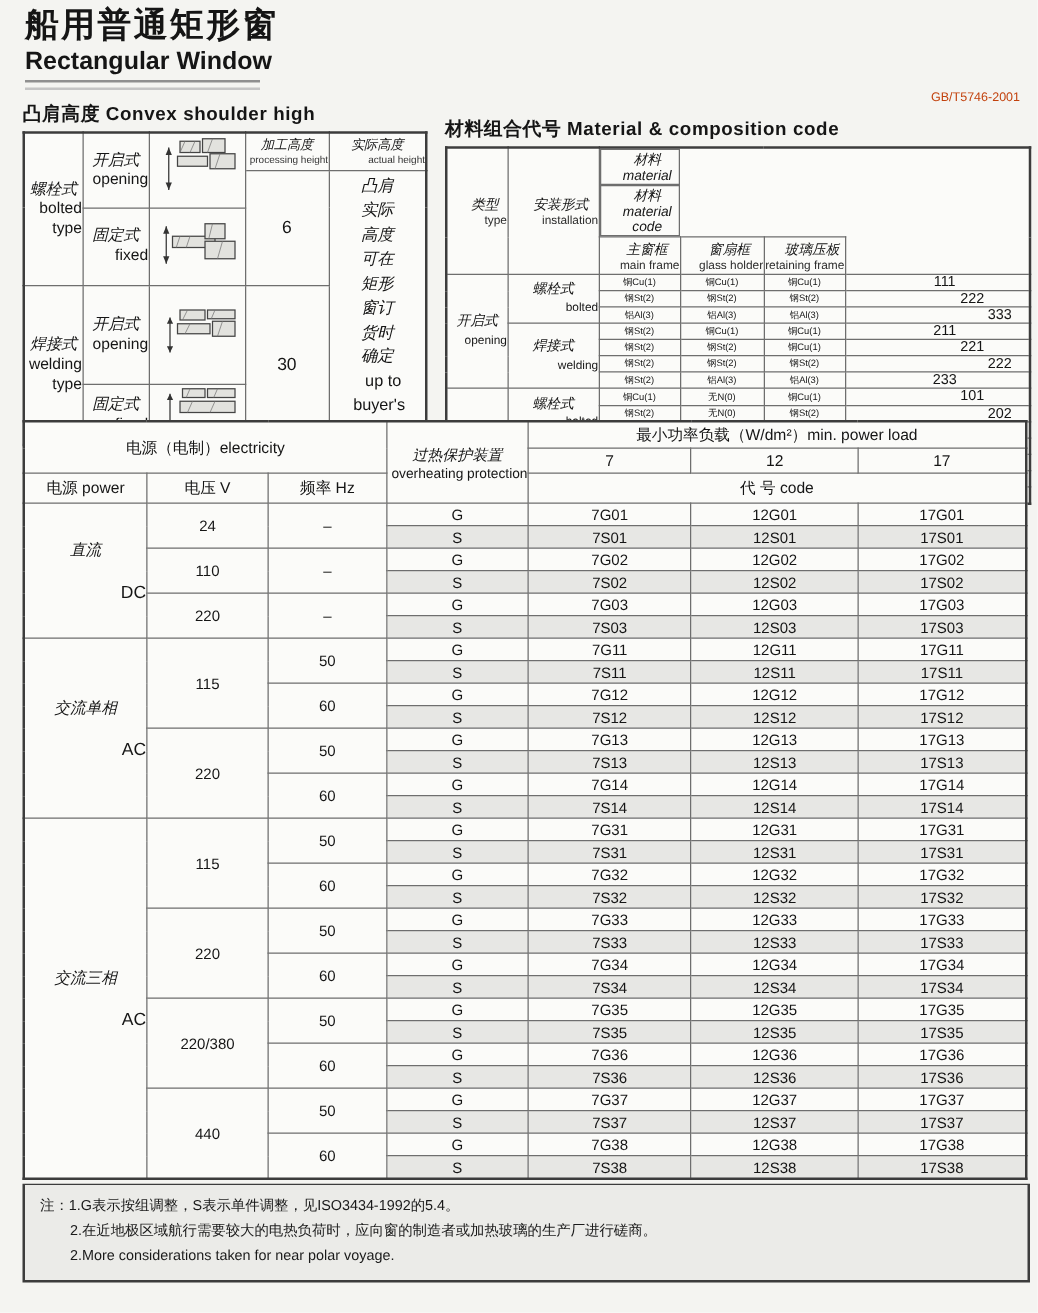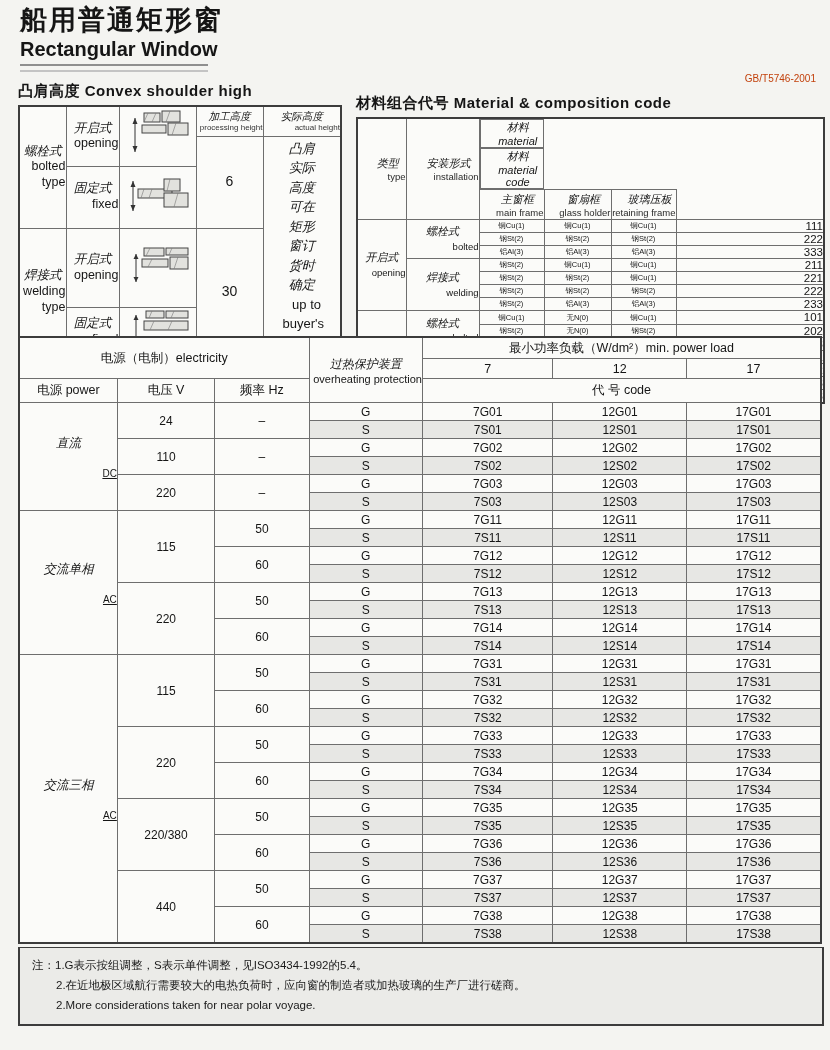--- a/index.html
+++ b/index.html
@@ -44,38 +44,38 @@
 
   
   .material-section{position:absolute;left:356px;top:94px;width:470px;}
   .material-table{width:468px;}
   .material-table th{font-weight:normal;}
   .material-table thead .zh{font-size:11px;padding-left:12px;}
   .material-table thead .en{font-size:9.5px;color:#2a2a2a;}
   .material-table tbody td{height:11px;font-size:7.5px;line-height:1.05;}
   .material-table td.grp .zh{font-size:11px;margin-bottom:4px;}
   .material-table td.grp .en{font-size:9.5px;}
-  .material-table td.code{font-size:11.5px;text-align:right;}
+  .material-table td.code{font-size:11.5px;text-align:center;}
   .material-table td.code.pos-l{padding-left:12px;}
   .material-table td.code.pos-c{padding-left:56px;}
   .material-table td.code.pos-r{padding-left:100px;}
 
   
   .glass-section{position:absolute;left:18px;top:336px;width:806px;}
   .glass-table{width:804px;}
   .glass-table th{font-weight:normal;font-size:12.5px;}
   .glass-table thead .zh{font-size:12px;}
   .glass-table thead .en{font-size:11px;}
   .glass-table thead tr:nth-child(1) th{height:20px;}
   .glass-table thead tr:nth-child(2) th{height:19px;}
   .glass-table thead tr:nth-child(3) th{height:23px;}
   .glass-table tbody td{height:17px;font-size:12px;}
   .glass-table tbody tr.shade td{background:#e7e7e4;}
   .glass-table td.pwr .zh{font-size:12.5px;margin-bottom:16px;}
-  .glass-table td.pwr .en{font-size:10px;text-decoration:underline;}
+  .glass-table td.pwr .en{font-size:14px;}
 
   
   .note-block{margin-top:3px;border:2px solid #3c3c3c;border-top-width:1px;
     background:#ebebe8;padding:7px 12px 9px 12px;
     font-size:11.5px;line-height:1.75;color:#1a1a1a;}
   .note-block .indent{padding-left:24px;}
 </style>
 </head>
 <body>
 

